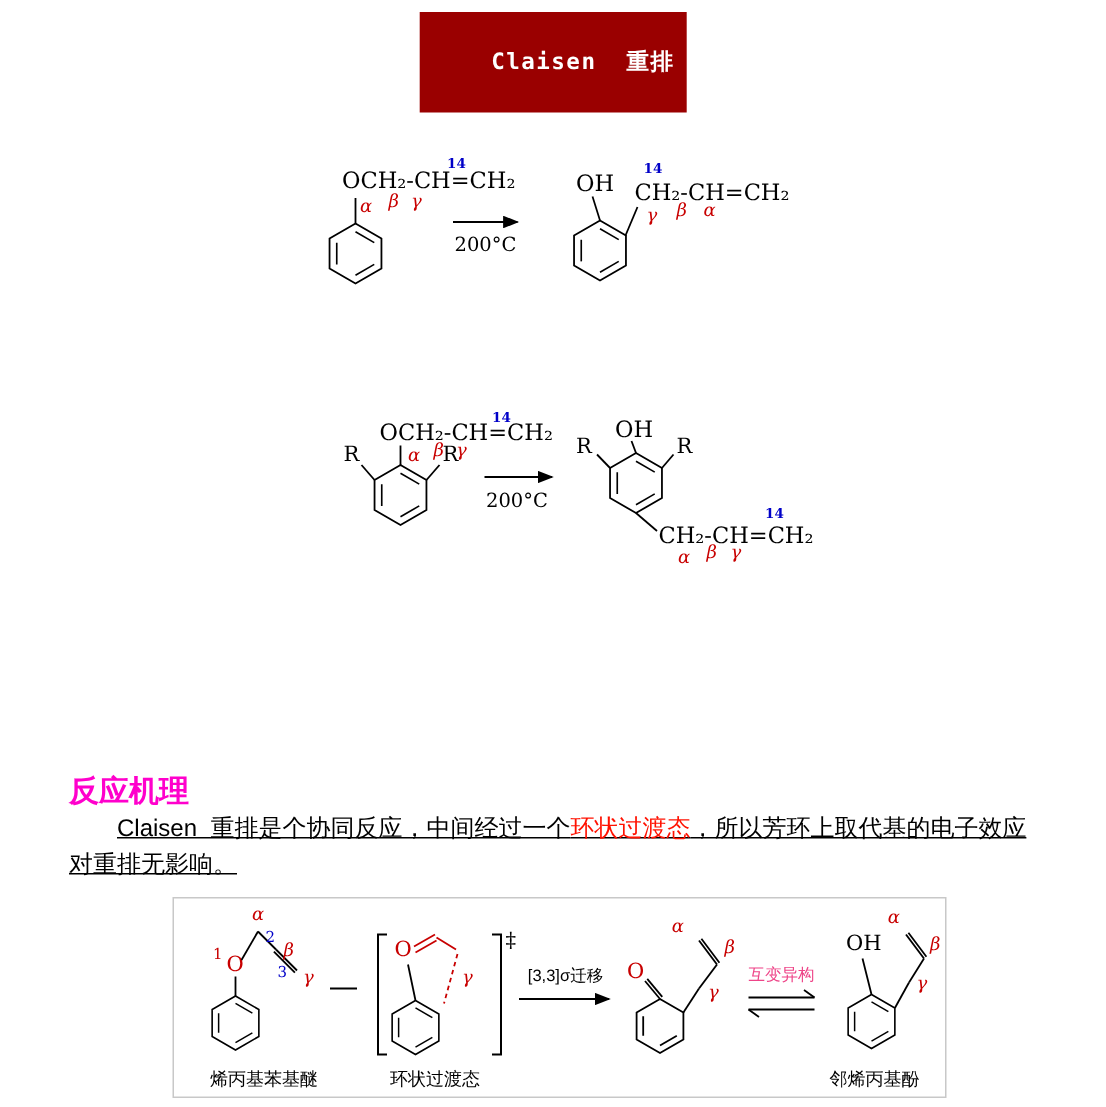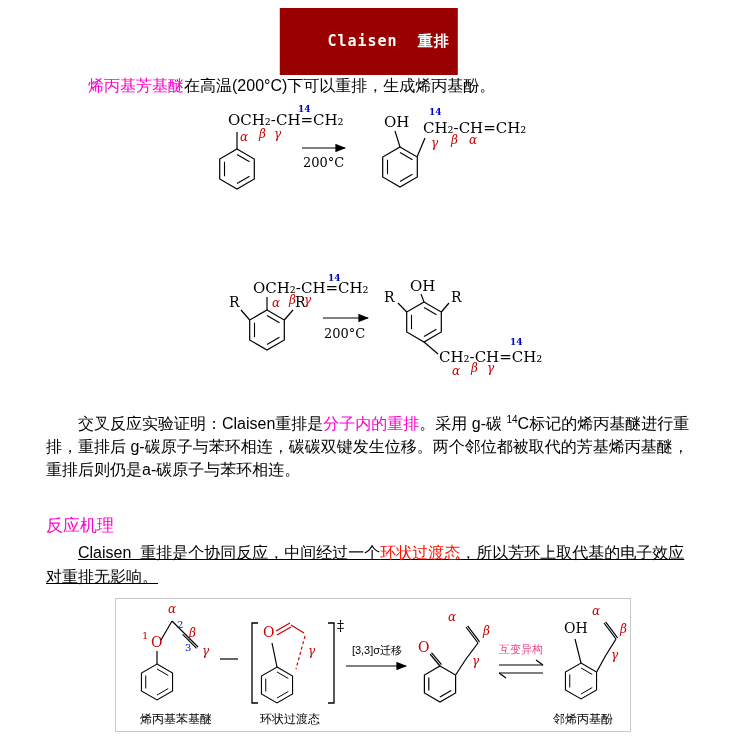--- a/index.html
+++ b/index.html
@@ -4,21 +4,21 @@
 <style>
   * { margin:0; padding:0; box-sizing:border-box; }
   html,body { background:#ffffff; }
   .page { position:relative; width:737px; height:738px; background:#fff; overflow:hidden;
           font-family:"Liberation Sans",sans-serif; font-size:16px; color:#000; }
   .banner { position:absolute; top:8px; left:50%; transform:translateX(-50%);
             background:#9a0000; color:#fff; padding:6px 8px;
             font-family:"DejaVu Sans Mono",monospace; font-weight:bold; font-size:15px;
             white-space:pre; letter-spacing:1px; }
   .para { position:absolute; line-height:24px; text-indent:2em; white-space:pre-wrap; }
-  .heading { position:absolute; font-size:17px; font-weight:normal; color:#ff00cc; }
+  .heading { position:absolute; font-size:20px; font-weight:bold; color:#ff00cc; }
   .hl-magenta { color:#ff00cc; }
   .hl-red { color:#ff1100; }
   sup { font-size:10px; vertical-align:super; line-height:0; }
   .abs { position:absolute; }
   .mech-box { position:absolute; border:1px solid #c8c8c8; background:#fff; }
 
   
   .bond   { stroke:#000; stroke-width:1.2; fill:none; }
   .rbond  { stroke:#c80000; stroke-width:1.2; fill:none; }
   .rdash  { stroke:#c80000; stroke-width:1.2; fill:none; stroke-dasharray:3,2.5; }
@@ -53,21 +53,20 @@
         <line x1="0" y1="-14.5" x2="12.5" y2="-7.25" stroke="#000" stroke-width="1.1"></line>
         <line x1="12.5" y1="7.25" x2="0" y2="14.5" stroke="#000" stroke-width="1.1"></line>
         <line x1="-12.5" y1="-7.25" x2="-12.5" y2="7.25" stroke="#000" stroke-width="1.1"></line>
       </g>
       <marker id="ah" markerWidth="9" markerHeight="7" refX="8" refY="3.5" orient="auto">
         <path d="M0,0 L9,3.5 L0,7 Z" fill="#000"></path>
       </marker>
     </defs>
   </svg>
 
-  <p class="para" style="top:74px;left:56px;width:620px;"><span class="hl-magenta">烯丙基芳基醚</span><span>在高温(200°C)下可以重排，生成烯丙基酚。</span></p>
 
   <svg class="abs" style="top:100px;left:195px;" width="350" height="100">
     <g>
       <use href="#benz" x="42" y="69"></use>
       <line class="bond" x1="42" y1="49" x2="42" y2="32"></line>
       <text class="chem" x="33" y="25">OCH₂-CH=CH₂</text>
       <text class="iso" x="103" y="12">14</text>
       <text class="greek" x="45" y="41">α</text>
       <text class="greek" x="64" y="38">β</text>
       <text class="greek" x="79" y="38">γ</text>
@@ -118,21 +117,20 @@
       <text class="chem14" x="226" y="28">R</text>
       <line class="bond" x1="199" y1="68" x2="213" y2="80"></line>
       <text class="chem" x="214" y="88">CH₂-CH=CH₂</text>
       <text class="iso" x="285" y="71">14</text>
       <text class="greek" x="227" y="101">α</text>
       <text class="greek" x="246" y="98">β</text>
       <text class="greek" x="262" y="98">γ</text>
     </g>
   </svg>
 
-  <p class="para" style="top:412px;left:46px;width:652px;line-height:23px;"><span>交叉反应实验证明：Claisen重排是</span><span class="hl-magenta">分子内的重排</span><span>。采用 g-碳 </span><sup>14</sup><span>C标记的烯丙基醚进行重排，重排后 g-碳原子与苯环相连，碳碳双键发生位移。两个邻位都被取代的芳基烯丙基醚，重排后则仍是a-碳原子与苯环相连。</span></p>
 
   <h3 class="heading" style="top:514px;left:46px;">反应机理</h3>
 
   <p class="para" style="top:541px;left:46px;width:652px;text-decoration:underline;"><span>Claisen  重排是个协同反应，中间经过一个</span><span class="hl-red">环状过渡态</span><span>，所以芳环上取代基的电子效应对重排无影响。</span></p>
 
   <div class="mech-box" style="top:598px;left:115px;width:516px;height:134px;">
     <svg width="514" height="132">
 
       <g>
         <use href="#benz" transform="translate(41,83) scale(0.9)"></use>

